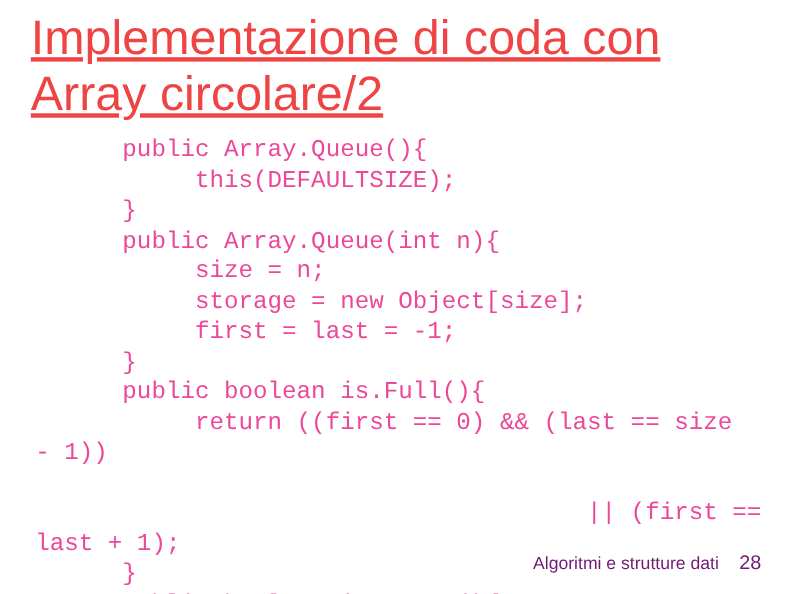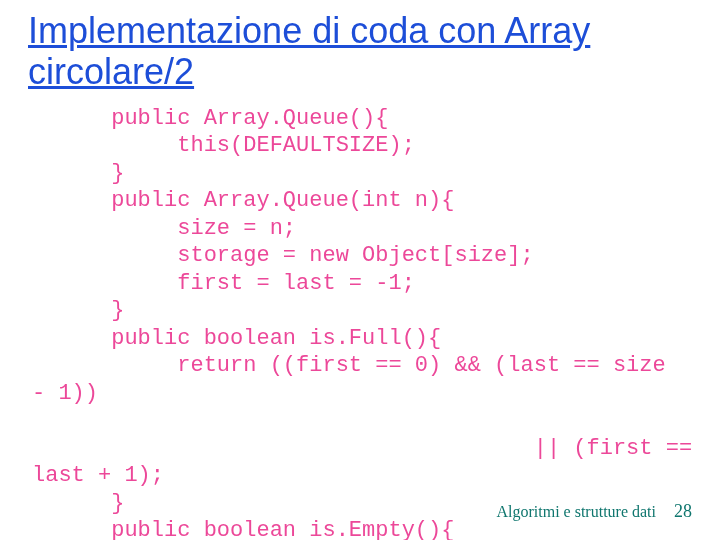--- a/index.html
+++ b/index.html
@@ -12,42 +12,42 @@
     overflow: hidden;
   }
   .slide {
     position: relative;
     width: 720px;
     height: 540px;
     box-sizing: border-box;
     padding: 10px 28px 0 28px;
   }
   .title {
-    color: #1d4ed8;
-    font-size: 36px;
+    color: #ef4444;
+    font-size: 44px;
     line-height: 1.15;
     text-decoration: underline;
     margin: 0 0 12px 0;
     font-weight: normal;
   }
   .code {
     font-family: "Courier New", Courier, monospace;
     font-size: 22px;
     line-height: 1.25;
     white-space: pre;
     color: #ec4899;
     margin-left: 4px;
   }
   .footer {
     position: absolute;
     bottom: 18px;
     right: 28px;
-    font-family: Liberation Serif, serif;
+    font-family: Liberation Sans, sans-serif;
     font-size: 16px;
-    color: #0f766e;
+    color: #701a75;
   }
   .pagenum {
     margin-left: 14px;
     font-size: 18px;
   }
 </style>
 </head>
 <body>
 
 <div class="slide">

